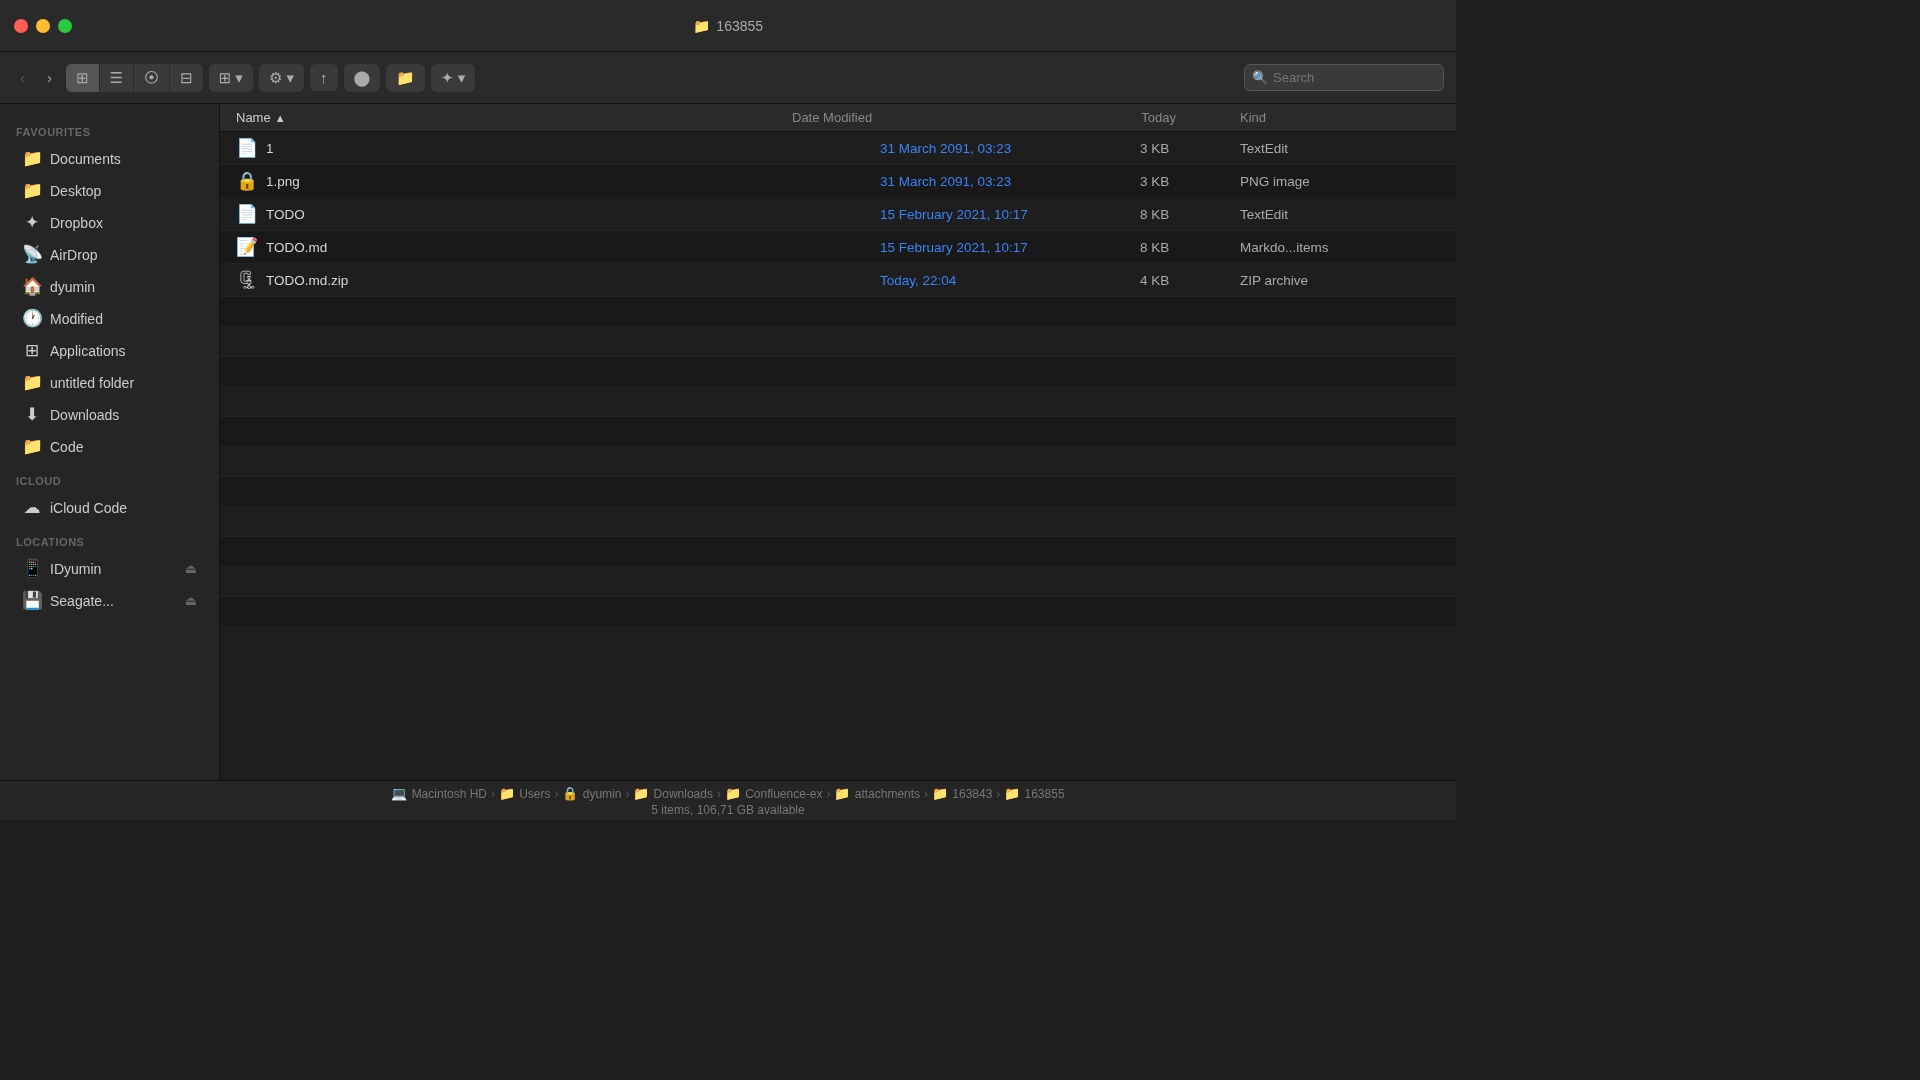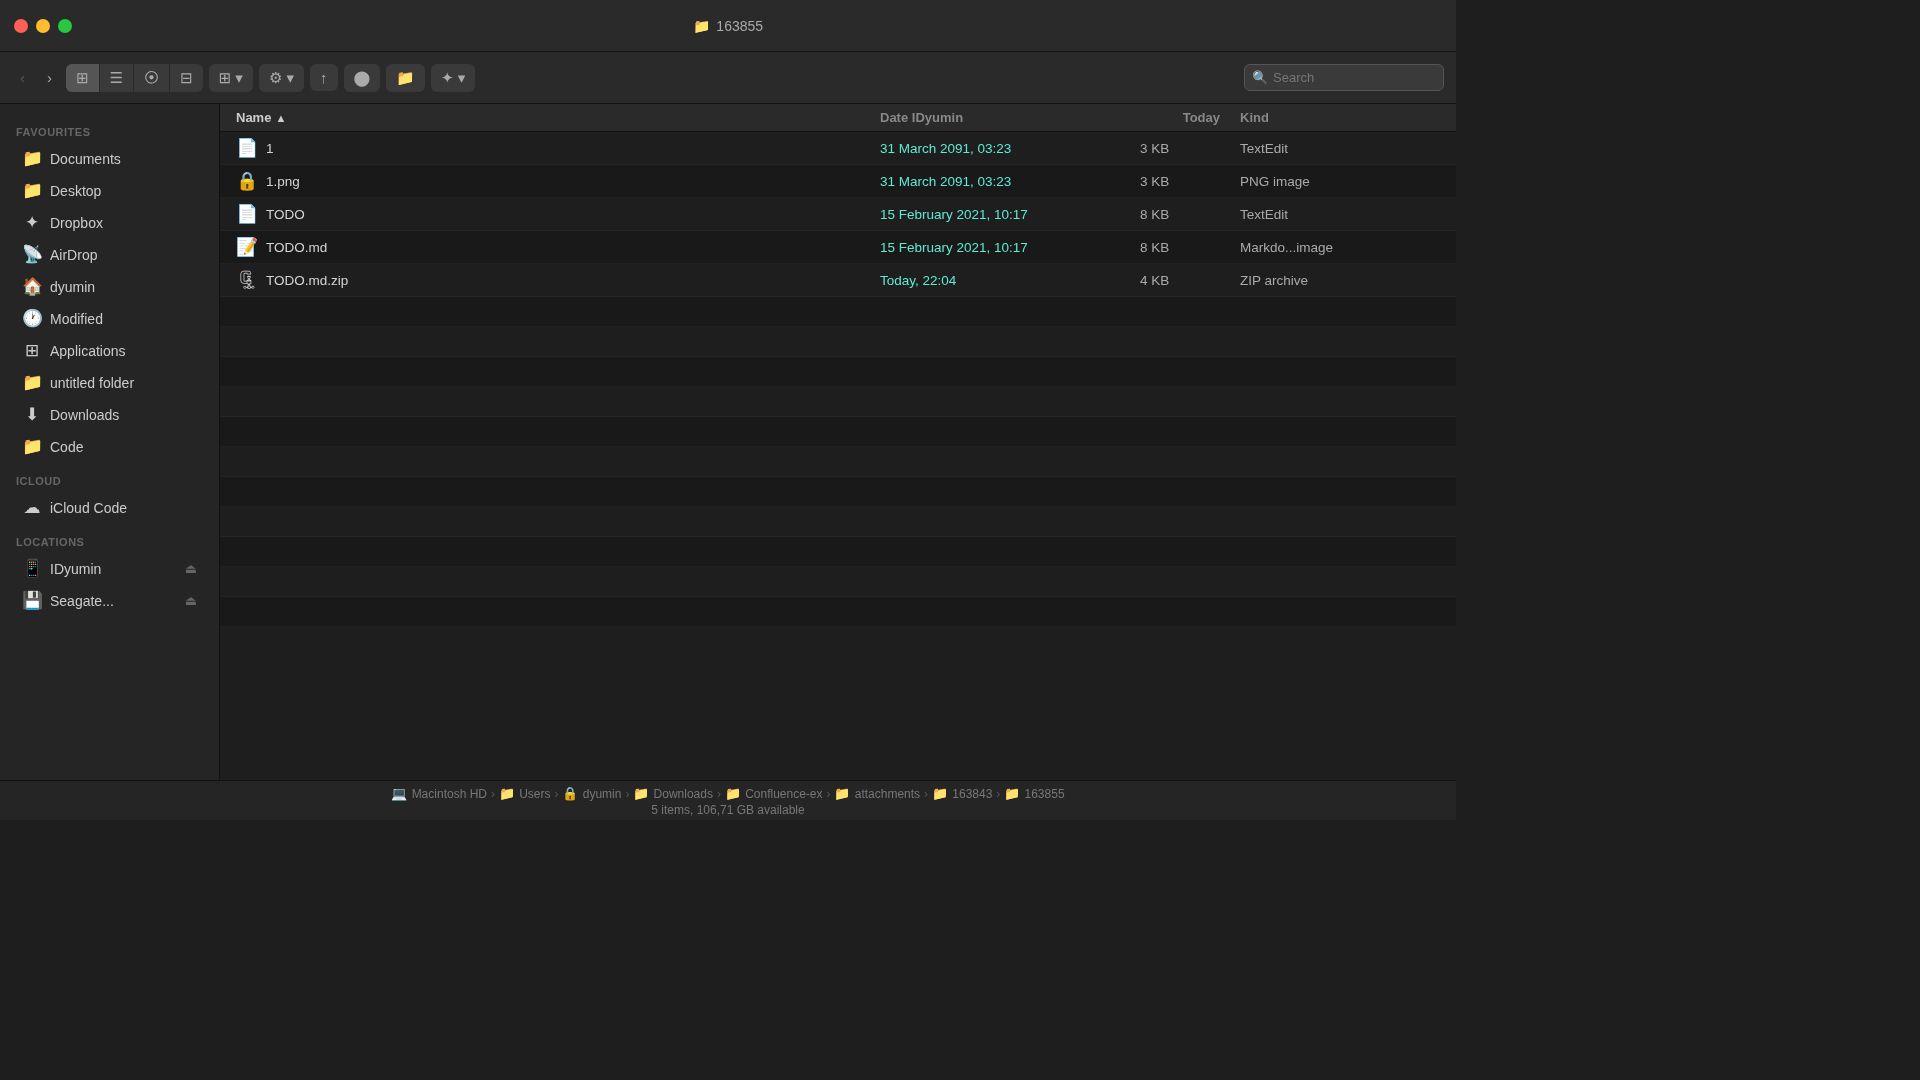--- a/index.html
+++ b/index.html
@@ -166,21 +166,22 @@
       overflow: hidden;
     }
     .file-list-header {
       display: grid;
       grid-template-columns: 1fr 260px 100px 200px;
       padding: 6px 16px;
       background: #2a2a2a;
       border-bottom: 1px solid #111;
       font-size: 13px;
       color: #888;
-      font-weight: 700;
+      font-weight: 400;
+      gap: 44px;
     }
     .col-header {
       display: flex;
       align-items: center;
       gap: 4px;
       cursor: pointer;
       user-select: none;
     }
     .col-header.active { color: #ccc; }
     .sort-arrow { font-size: 11px; }
@@ -204,21 +205,21 @@
       align-items: center;
       gap: 8px;
     }
     .file-icon {
       font-size: 18px;
       width: 22px;
       text-align: center;
       flex-shrink: 0;
     }
     .file-name { color: #d5d5d5; }
-    .file-date { color: #5eead4; }
+    .file-date { color: #3b82f6; }
     .file-size { color: #aaa; text-align: left; padding-right: 20px; }
     .file-kind { color: #aaa; }
 
     
     .status-bar {
       height: 40px;
       background: #252525;
       border-top: 1px solid #111;
       display: flex;
       flex-direction: column;
@@ -364,21 +365,21 @@
   </div>
 
   <div class="file-area">
 
     <div class="file-list-header">
       <div class="col-header active">
         <span>Name</span>
         <span class="sort-arrow">▲</span>
       </div>
       <div class="col-header">
-        <span>Date IDyumin</span>
+        <span>Date Modified</span>
       </div>
       <div class="col-header" style="text-align:right; justify-content:flex-end; padding-right:20px;">
         <span>Today</span>
       </div>
       <div class="col-header">
         <span>Kind</span>
       </div>
     </div>
 
     <div class="file-list">
@@ -413,21 +414,21 @@
         <div class="file-kind">TextEdit</div>
       </div>
 
       <div class="file-row alt">
         <div class="file-name-cell">
           <span class="file-icon">📝</span>
           <span class="file-name">TODO.md</span>
         </div>
         <div class="file-date">15 February 2021, 10:17</div>
         <div class="file-size">8 KB</div>
-        <div class="file-kind">Markdo...image</div>
+        <div class="file-kind">Markdo...items</div>
       </div>
 
       <div class="file-row">
         <div class="file-name-cell">
           <span class="file-icon">🗜</span>
           <span class="file-name">TODO.md.zip</span>
         </div>
         <div class="file-date">Today, 22:04</div>
         <div class="file-size">4 KB</div>
         <div class="file-kind">ZIP archive</div>

